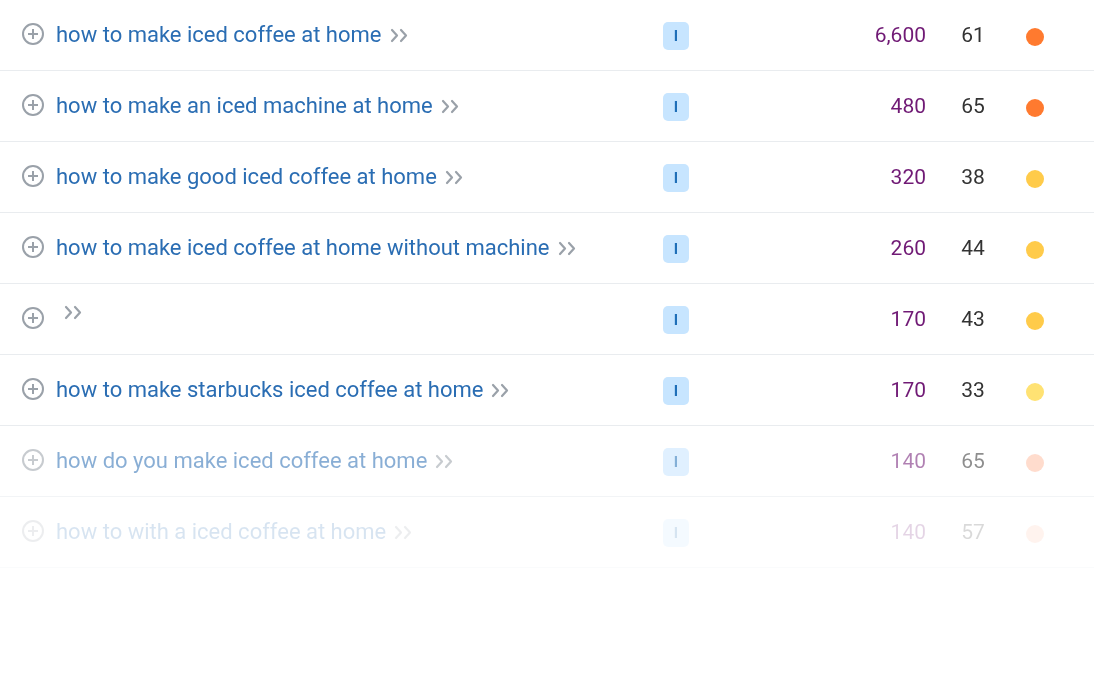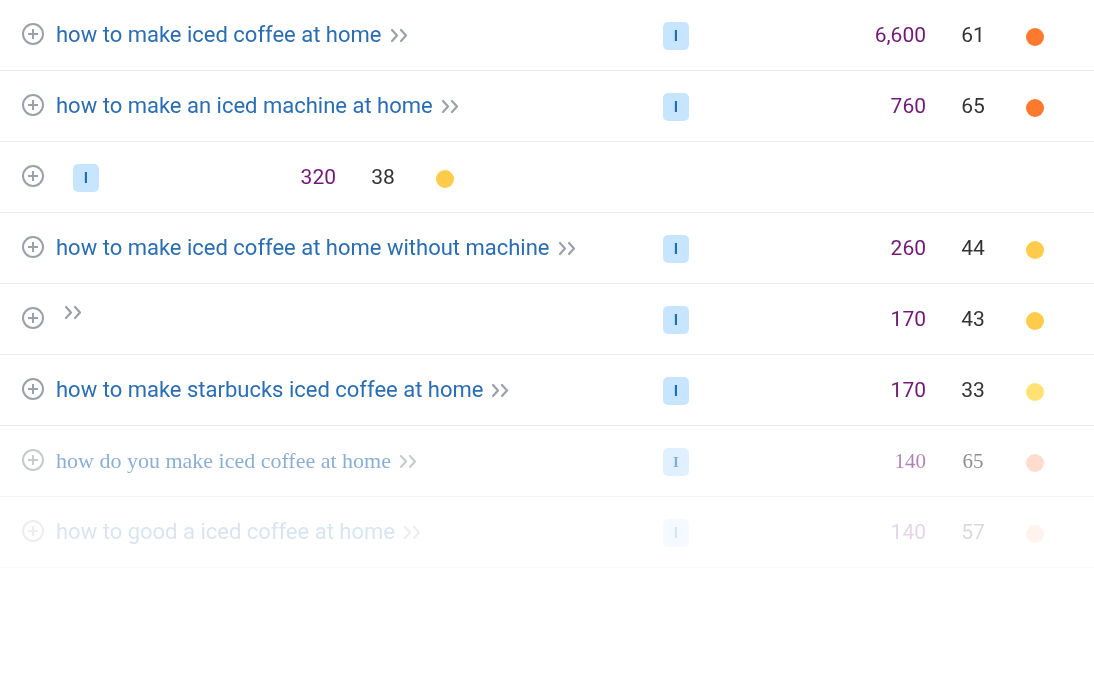--- a/index.html
+++ b/index.html
@@ -12,21 +12,21 @@
   }
   .keyword-table {
     width: 1094px;
   }
   .keyword-row {
     display: flex;
     align-items: flex-start;
     padding: 20px 22px 20px 22px;
     border-bottom: 1px solid #e9ecef;
   }
-  .keyword-row.faded-1 { opacity: 0.55; font-family: Liberation Serif, serif; }
+  .keyword-row.faded-1 { opacity: 0.55; }
   .keyword-row.faded-2 { opacity: 0.18; }
 
   .expand-cell {
     flex: 0 0 34px;
     display: flex;
     align-items: flex-start;
     padding-top: 3px;
   }
   .expand-btn {
     width: 22px;
@@ -149,30 +149,35 @@
         <button class="expand-btn"></button>
       </div>
       <div class="keyword-cell"><a class="keyword-link">how to make an iced machine at home</a><span class="chevrons">
 <svg width="22" height="15" viewBox="0 0 22 15">
   <path d="M2 2 L7 7.5 L2 13" fill="none" stroke="#9aa1a9" stroke-width="2.2" stroke-linecap="round" stroke-linejoin="round"></path>
   <path d="M11 2 L16 7.5 L11 13" fill="none" stroke="#9aa1a9" stroke-width="2.2" stroke-linecap="round" stroke-linejoin="round"></path>
 </svg></span></div>
       <div class="intent-cell">
         <div class="intent-badge">I</div>
       </div>
-      <div class="volume-cell">760</div>
+      <div class="volume-cell">480</div>
       <div class="kd-cell">65</div>
       <div class="dot-cell">
         <div class="dot" style="background: rgb(255, 122, 47);"></div>
       </div>
     </div>
     <div class="keyword-row">
       <div class="expand-cell">
         <button class="expand-btn"></button>
       </div>
+      <div class="keyword-cell"><a class="keyword-link">how to make good iced coffee at home</a><span class="chevrons">
+<svg width="22" height="15" viewBox="0 0 22 15">
+  <path d="M2 2 L7 7.5 L2 13" fill="none" stroke="#9aa1a9" stroke-width="2.2" stroke-linecap="round" stroke-linejoin="round"></path>
+  <path d="M11 2 L16 7.5 L11 13" fill="none" stroke="#9aa1a9" stroke-width="2.2" stroke-linecap="round" stroke-linejoin="round"></path>
+</svg></span></div>
       <div class="intent-cell">
         <div class="intent-badge">I</div>
       </div>
       <div class="volume-cell">320</div>
       <div class="kd-cell">38</div>
       <div class="dot-cell">
         <div class="dot" style="background: rgb(255, 203, 74);"></div>
       </div>
     </div>
     <div class="keyword-row">
@@ -244,21 +249,21 @@
       <div class="volume-cell">140</div>
       <div class="kd-cell">65</div>
       <div class="dot-cell">
         <div class="dot" style="background: rgb(255, 192, 166);"></div>
       </div>
     </div>
     <div class="keyword-row faded-2">
       <div class="expand-cell">
         <button class="expand-btn"></button>
       </div>
-      <div class="keyword-cell"><a class="keyword-link">how to good a iced coffee at home</a><span class="chevrons">
+      <div class="keyword-cell"><a class="keyword-link">how to with a iced coffee at home</a><span class="chevrons">
 <svg width="22" height="15" viewBox="0 0 22 15">
   <path d="M2 2 L7 7.5 L2 13" fill="none" stroke="#9aa1a9" stroke-width="2.2" stroke-linecap="round" stroke-linejoin="round"></path>
   <path d="M11 2 L16 7.5 L11 13" fill="none" stroke="#9aa1a9" stroke-width="2.2" stroke-linecap="round" stroke-linejoin="round"></path>
 </svg></span></div>
       <div class="intent-cell">
         <div class="intent-badge">I</div>
       </div>
       <div class="volume-cell">140</div>
       <div class="kd-cell">57</div>
       <div class="dot-cell">

